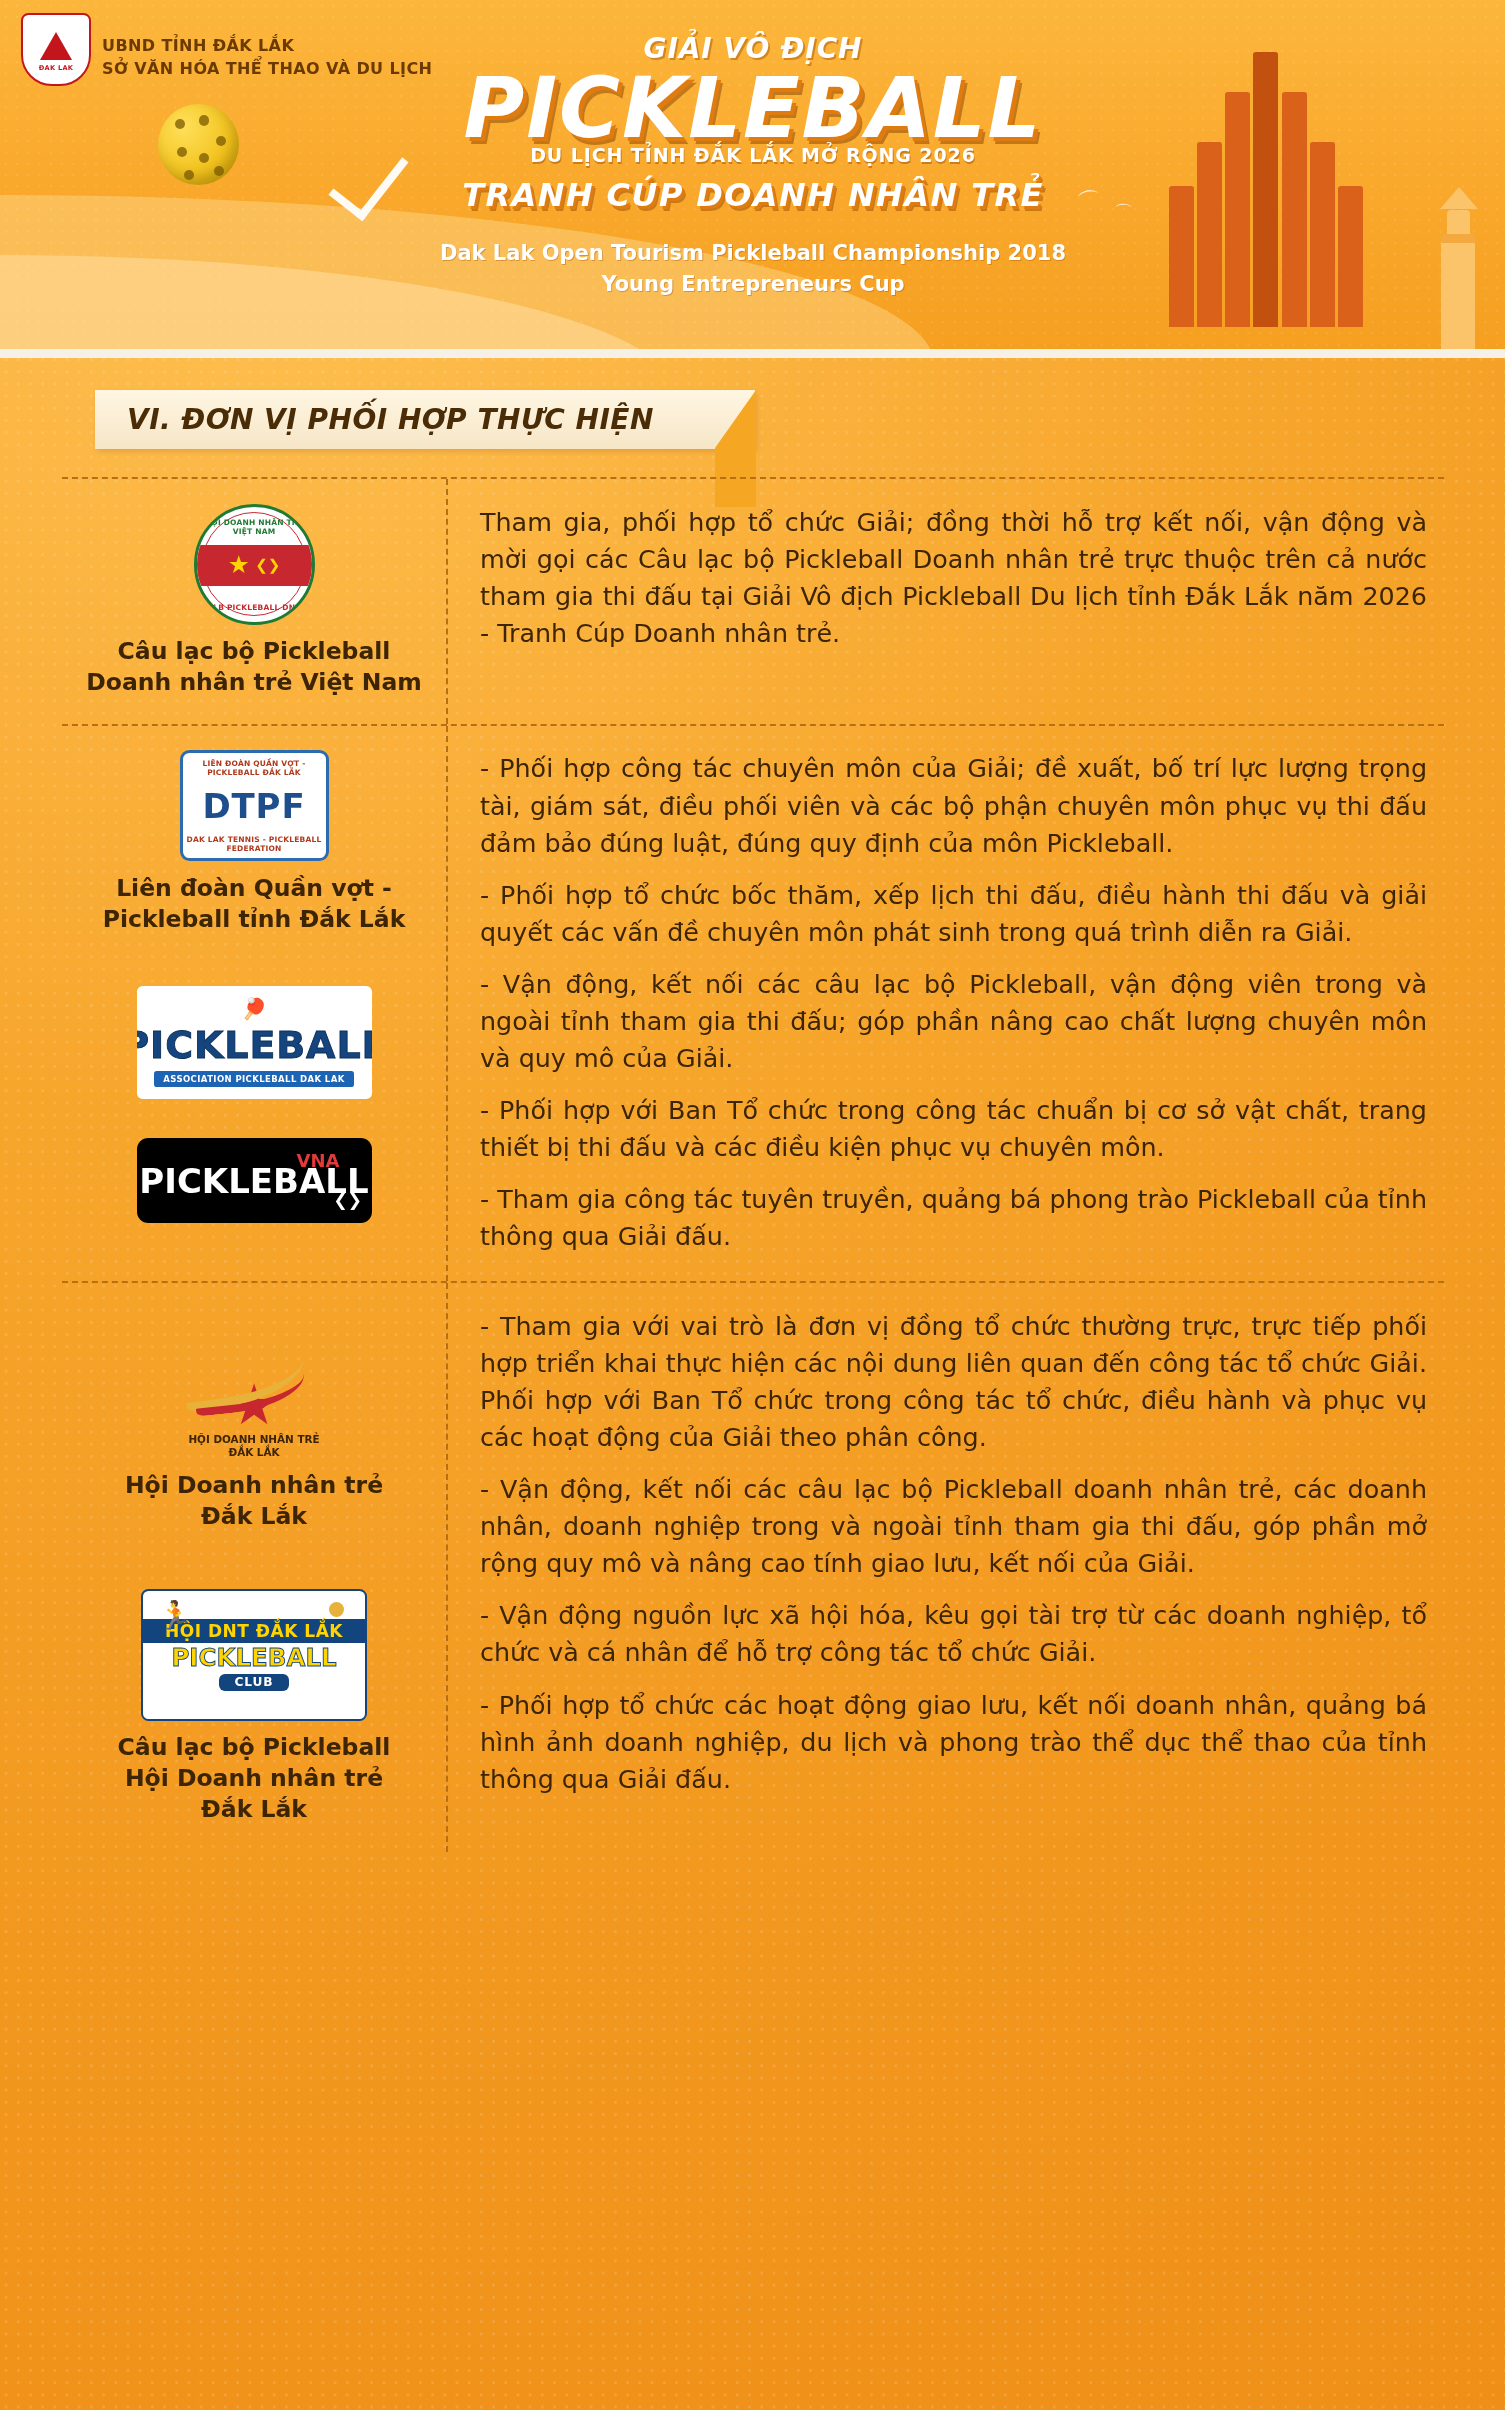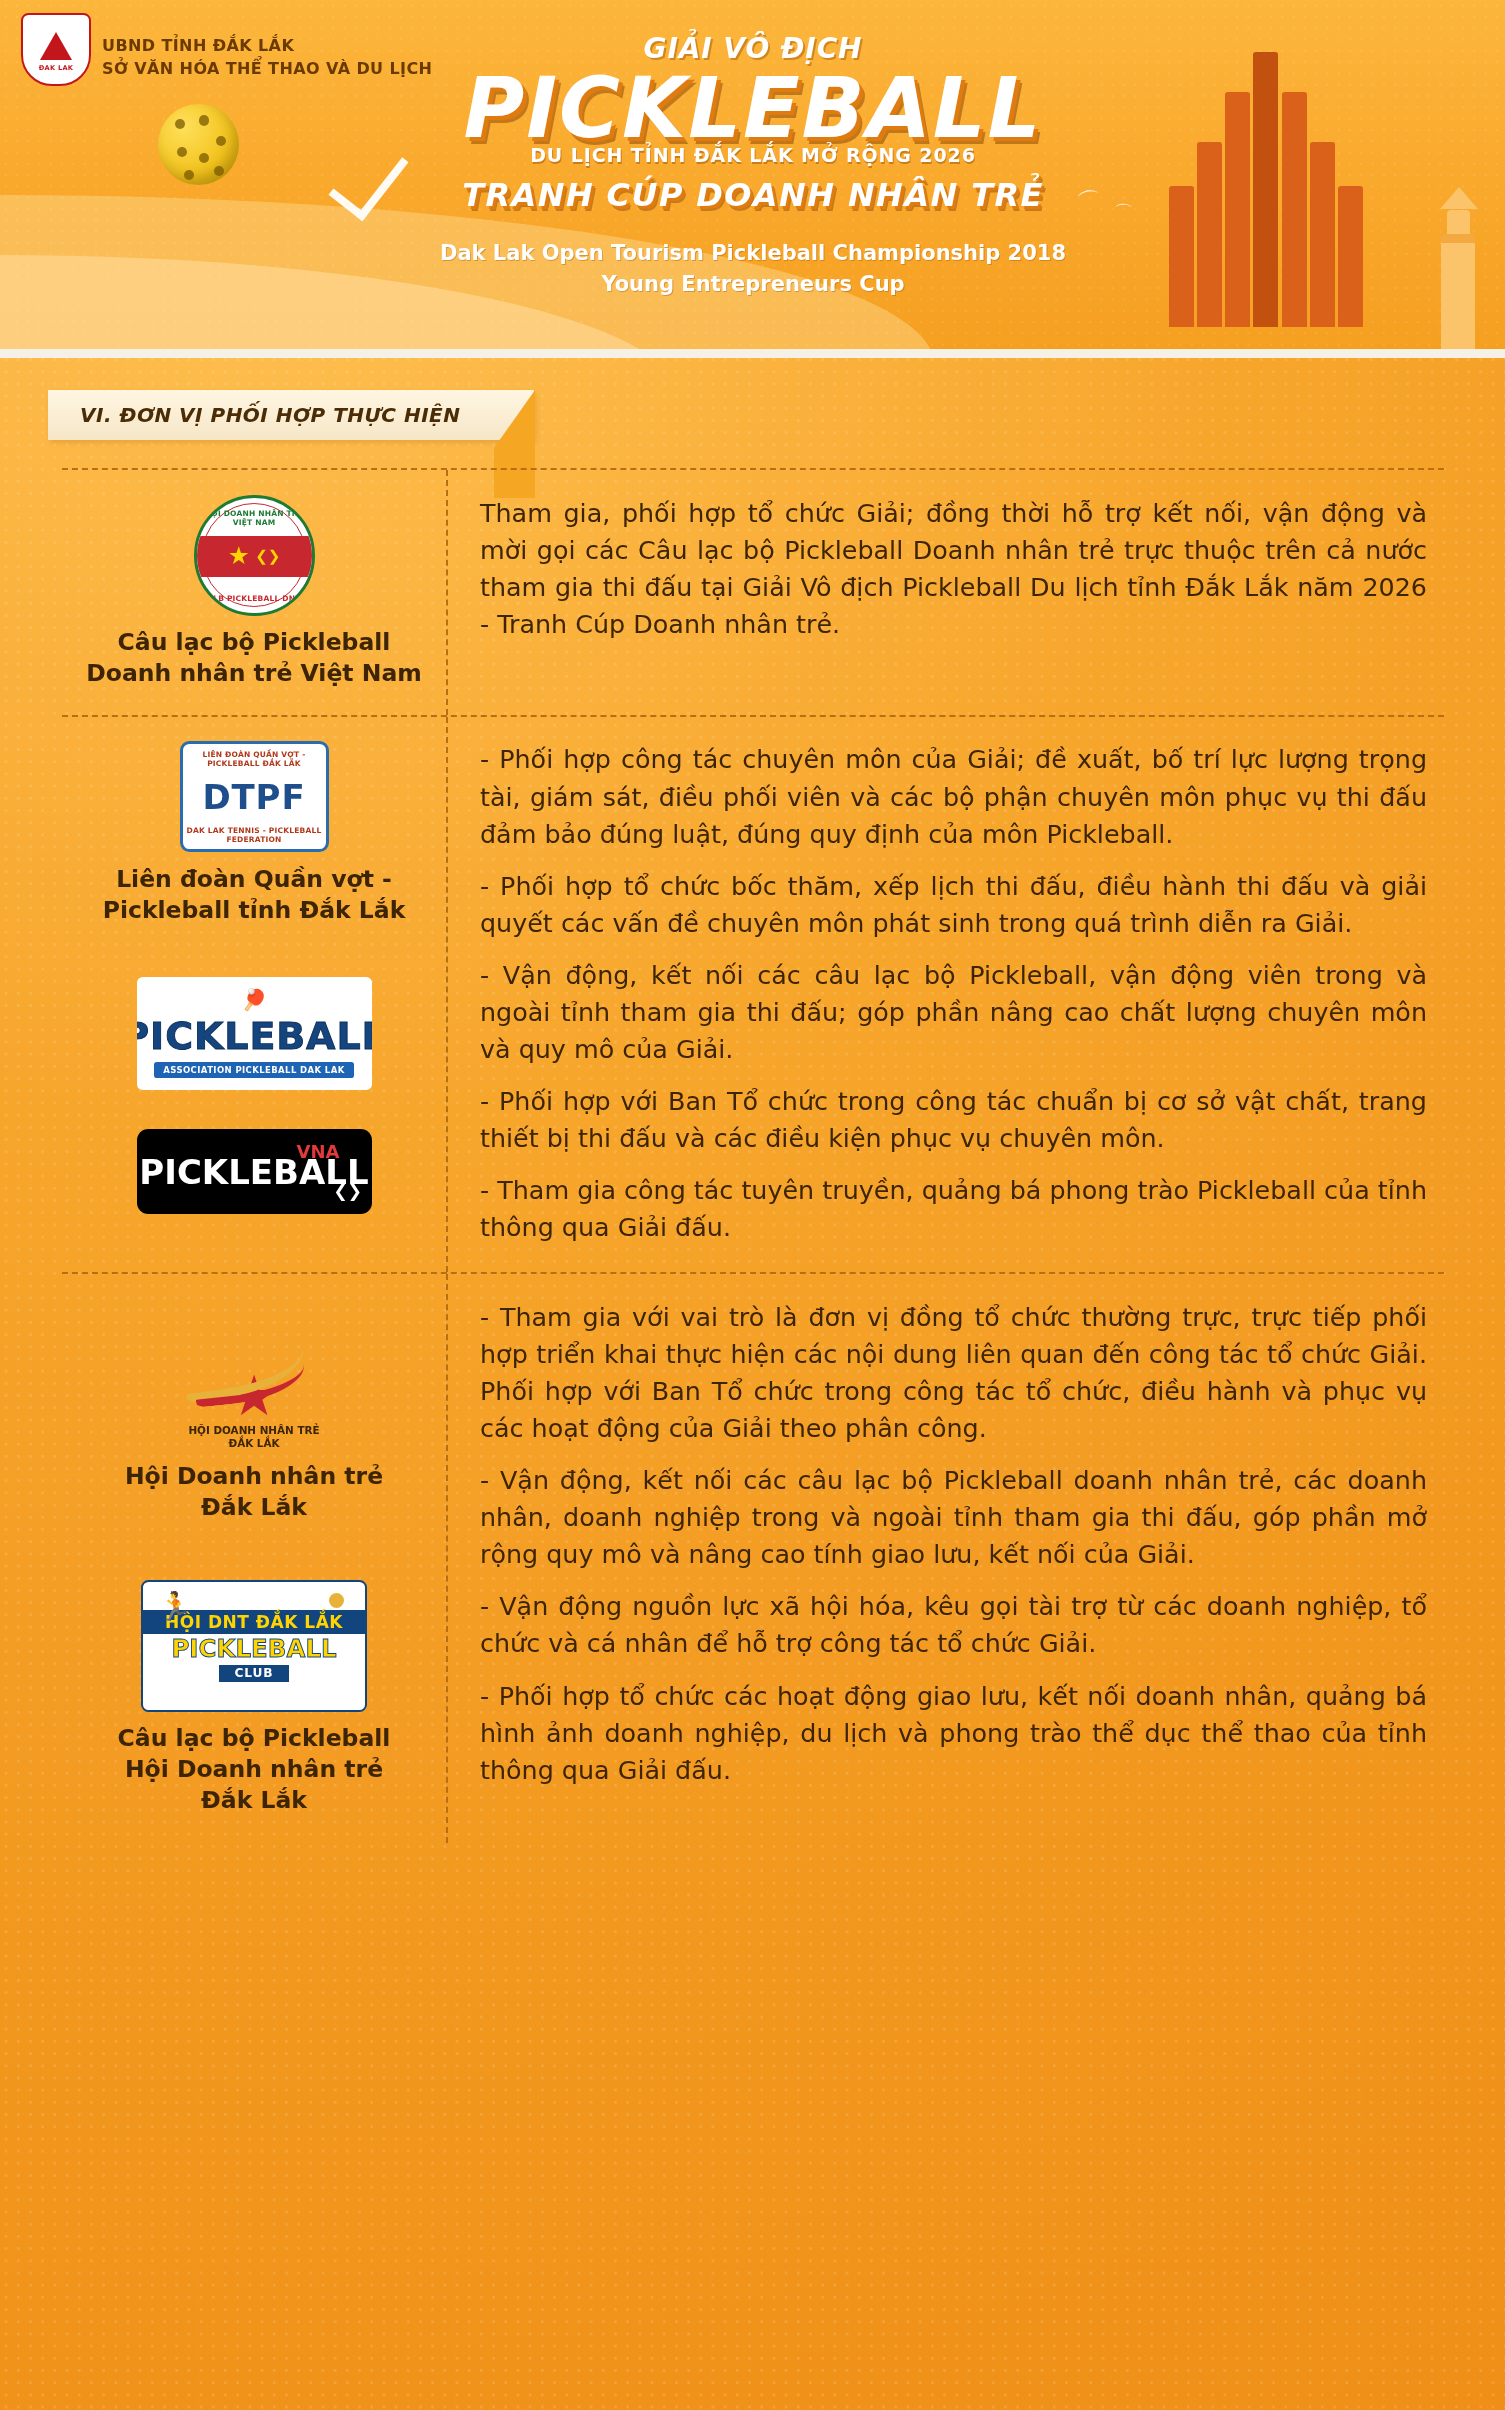--- a/index.html
+++ b/index.html
@@ -144,26 +144,26 @@
 
   .hdr-divider {
     position:absolute; left:0; bottom:0; width:100%; height:9.4px;
     background:#f5f1e6; z-index:7;
   }
 
   
   .section-wrap { position:relative; z-index:3; padding: 32px 0 0 0; }
   .section-title {
     position:relative;
-    margin-left: 48px;
+    margin-left: 95px;
     display:inline-block;
     background: linear-gradient(180deg,#fff6e2 0%, #f6e6c7 100%);
-    padding: 13px 74px 13px 32px;
+    padding: 13px 101px 13px 32px;
     color:#4a2c06;
-    font-size:20px; font-weight:900; font-style:italic;
+    font-size:28px; font-weight:900; font-style:italic;
     letter-spacing:0.5px;
     box-shadow: 1.9px 2.8px 5.6px rgba(120,60,0,.18);
   }
   .section-title::after {
     content:""; position:absolute; right:-0.9px; top:0; width:0; height:100%;
     border-top: 58px solid transparent;
     border-right: 41px solid #f5a623;
   }
 
   
@@ -284,21 +284,21 @@
     border-radius:7.5px; position:relative; overflow:hidden;
     display:flex; flex-direction:column; align-items:center; justify-content:center;
   }
   .club-band {
     width:100%; background:#12447e; color:#ffd400; font-size:17px; font-weight:900;
     text-align:center; padding:1.9px 0; letter-spacing:0.5px;
   }
   .club-word { color:#ffd400; font-size:24.5px; font-weight:900; -webkit-text-stroke:0.9px #12447e; }
   .club-sub {
     background:#12447e; color:#ffffff; font-size:12.2px; font-weight:900;
-    padding:1.9px 15px; border-radius:0; margin-top:1.9px; letter-spacing:0.9px;
+    padding:1.9px 15px; border-radius:6px; margin-top:1.9px; letter-spacing:0.9px;
   }
   .club-player { position:absolute; left:15px; top:7.5px; font-size:28px; color:#12447e; }
   .club-ball { position:absolute; right:21px; top:11.3px; width:15px; height:15px; border-radius:50%; background:#e8b23a; }
 </style>
 </head>
 <body>
 
 <div class="page">
 
   <div class="header">

